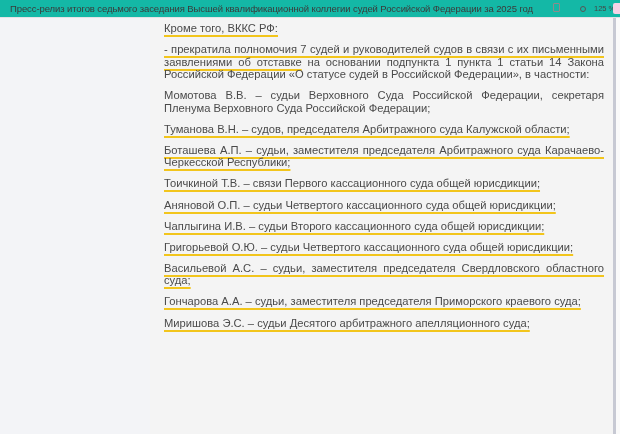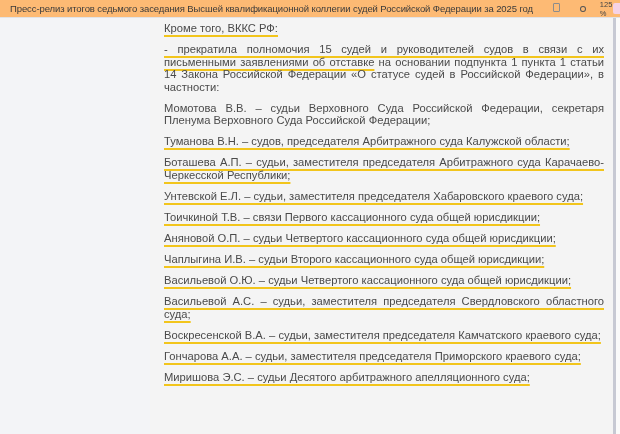--- a/index.html
+++ b/index.html
@@ -4,34 +4,34 @@
 <style>
   html, body { margin: 0; padding: 0; }
   body {
     width: 620px; height: 434px; overflow: hidden;
     background: #f1f2f4;
     font-family: "Liberation Sans", sans-serif;
     position: relative;
   }
   .topbar {
     position: absolute; left: 0; top: 0; width: 620px; height: 17px;
-    background: #fdba74; border-bottom: 1px solid #e2e3e6;
+    background: #14b8a6; border-bottom: 1px solid #e2e3e6;
     display: flex; align-items: center;
   }
   .doc-title {
     font-size: 9.5px; color: #3a3a3a; margin-left: 10px; white-space: nowrap;
     letter-spacing: -0.1px;
   }
   .bookmark-icon {
     position: absolute; left: 553px; top: 3px; width: 7px; height: 9px;
     border: 1px solid #8c8c8c; border-radius: 1px; box-sizing: border-box;
   }
   .zoom-ctl {
     position: absolute; left: 580px; top: 2px; height: 13px;
-    display: flex; align-items: center; gap: 14px;
+    display: flex; align-items: center; gap: 8px;
     font-size: 7.5px; color: #444;
   }
   .zoom-glyph {
     width: 6px; height: 6px; border: 1px solid #555; border-radius: 50%;
     box-sizing: border-box; position: relative;
   }
   .pink-btn {
     position: absolute; left: 613px; top: 3px; width: 7px; height: 11px;
     background: #f6d3e6; border-radius: 2px 0 0 2px;
   }
@@ -80,29 +80,27 @@
 <div class="left-pane"></div>
 <div class="page"></div>
 <div class="scrollbar"></div>
 <div class="scroll-right"></div>
 
 <div class="content">
   <p class="para">
     <span class="ul">Кроме того, ВККС РФ:</span>
   </p>
   <p class="para">
-    <span class="ul">- прекратила полномочия 15 судей и руководителей судов в связи с их письменными заявлениями об отставке</span><span> на основании подпункта 1 пункта 1 статьи 14 Закона Российской Федерации «О статусе судей в Российской Федерации», в частности:</span>
+    <span class="ul">- прекратила полномочия 7 судей и руководителей судов в связи с их письменными заявлениями об отставке</span><span> на основании подпункта 1 пункта 1 статьи 14 Закона Российской Федерации «О статусе судей в Российской Федерации», в частности:</span>
   </p>
   <div id="judges-list">
       <p class="para"><span>Момотова В.В. – судьи Верховного Суда Российской Федерации, секретаря Пленума Верховного Суда Российской Федерации;</span></p>
       <p class="para"><span class="ul">Туманова В.Н. – судов, председателя Арбитражного суда Калужской области;</span></p>
       <p class="para"><span class="ul">Боташева А.П. – судьи, заместителя председателя Арбитражного суда Карачаево-Черкесской Республики;</span></p>
-      <p class="para"><span class="ul">Унтевской Е.Л. – судьи, заместителя председателя Хабаровского краевого суда;</span></p>
       <p class="para"><span class="ul">Тоичкиной Т.В. – связи Первого кассационного суда общей юрисдикции;</span></p>
       <p class="para"><span class="ul">Аняновой О.П. – судьи Четвертого кассационного суда общей юрисдикции;</span></p>
       <p class="para"><span class="ul">Чаплыгина И.В. – судьи Второго кассационного суда общей юрисдикции;</span></p>
-      <p class="para"><span class="ul">Васильевой О.Ю. – судьи Четвертого кассационного суда общей юрисдикции;</span></p>
+      <p class="para"><span class="ul">Григорьевой О.Ю. – судьи Четвертого кассационного суда общей юрисдикции;</span></p>
       <p class="para"><span class="ul">Васильевой А.С. – судьи, заместителя председателя Свердловского областного суда;</span></p>
-      <p class="para"><span class="ul">Воскресенской В.А. – судьи, заместителя председателя Камчатского краевого суда;</span></p>
       <p class="para"><span class="ul">Гончарова А.А. – судьи, заместителя председателя Приморского краевого суда;</span></p>
       <p class="para"><span class="ul">Миришова Э.С. – судьи Десятого арбитражного апелляционного суда;</span></p>
     </div>
 </div>
 
 </body></html>

